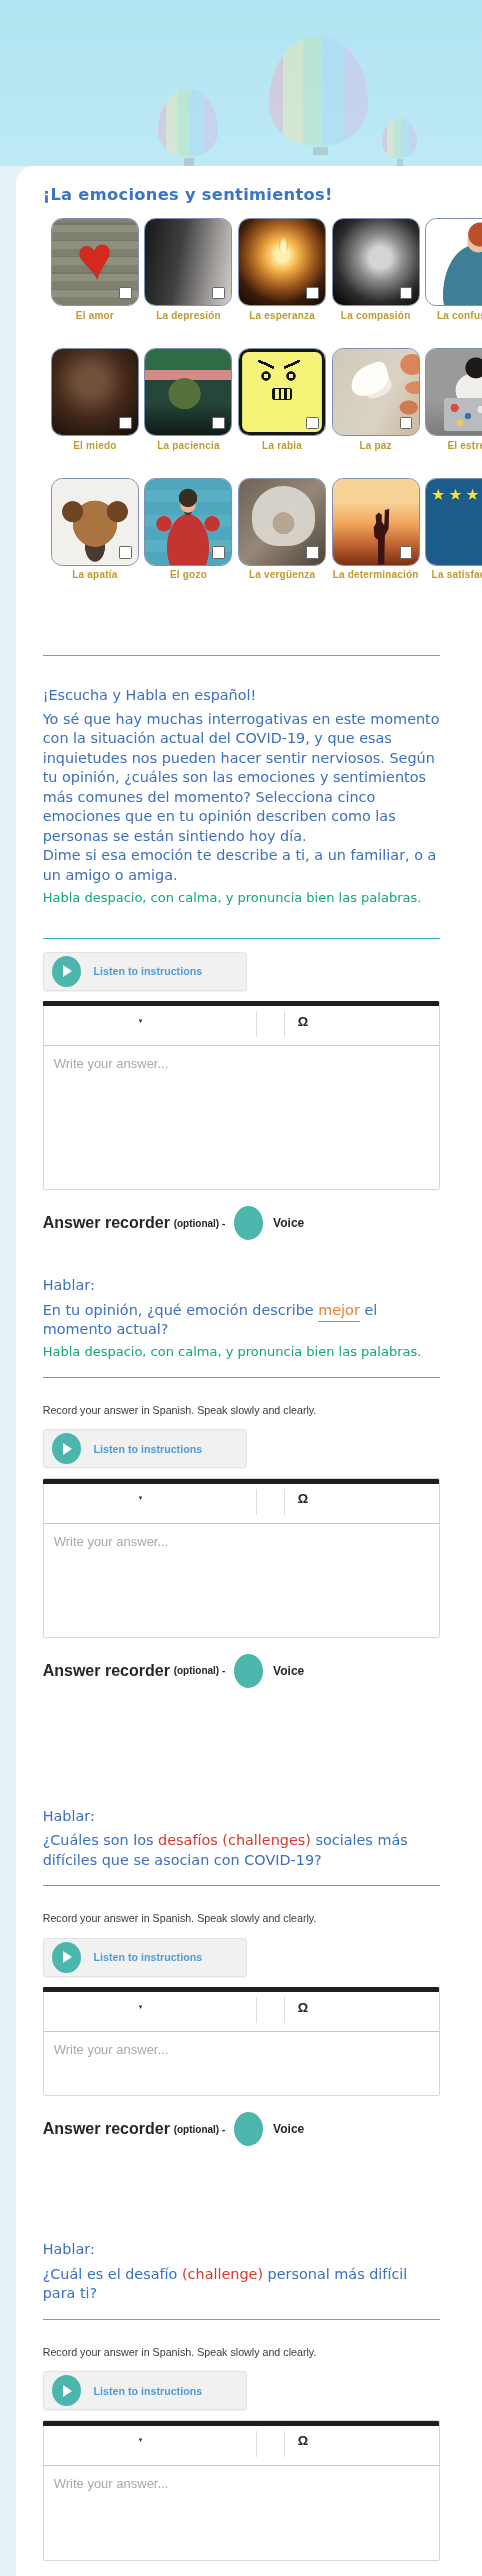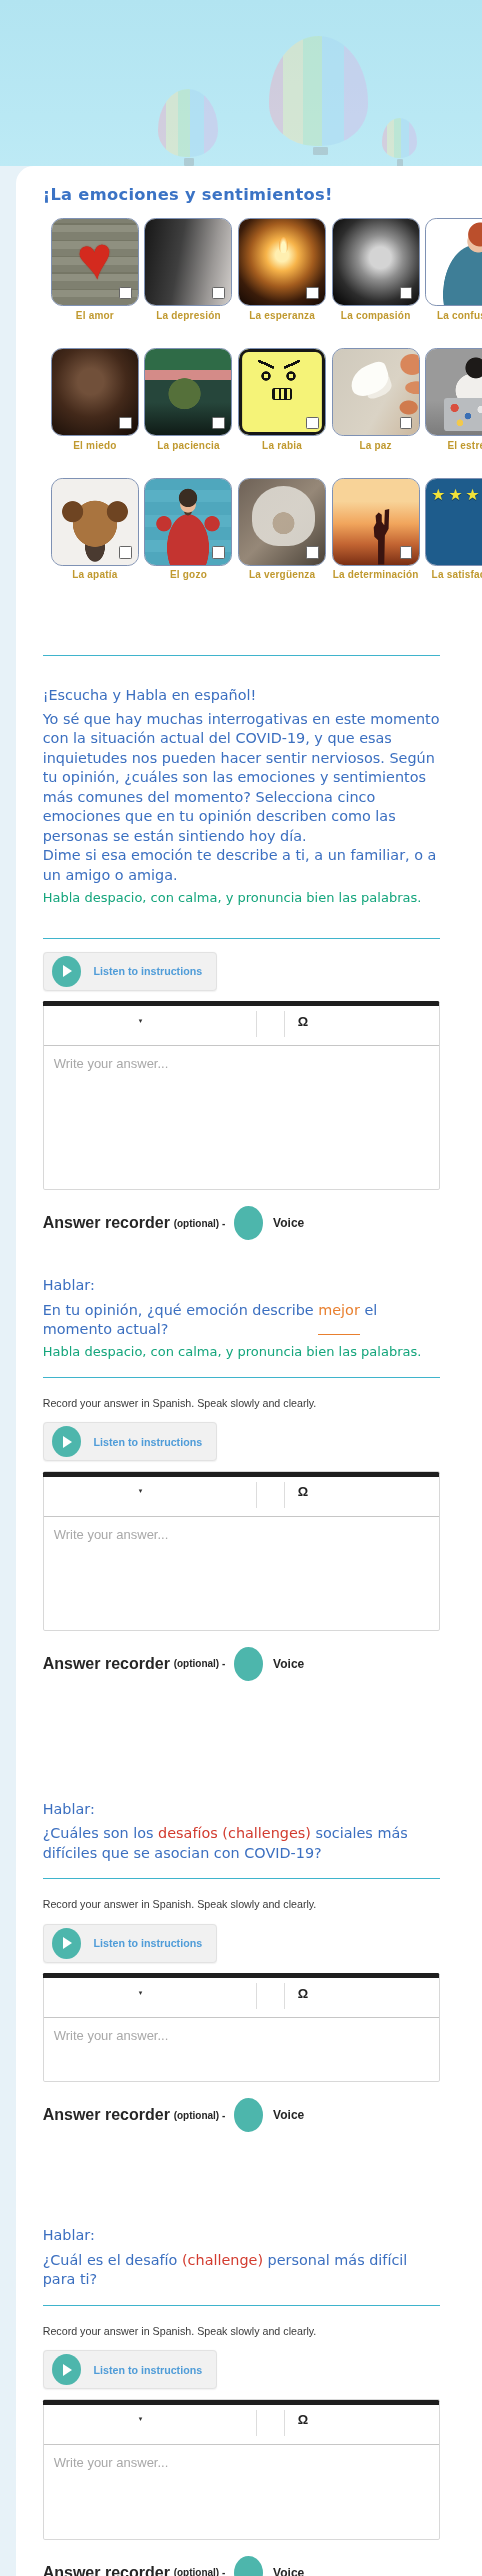--- a/index.html
+++ b/index.html
@@ -136,26 +136,26 @@
   .a-satisfaccion .glyph{left:5px; top:6.3px; color:#f2e23a; font-size:15.7px; letter-spacing:3.1px; white-space:nowrap; text-shadow:0 0.6px 0 #0e3a5c;}
   .a-satisfaccion::after{content:""; position:absolute; right:5px; bottom:-3.8px; width:29px; height:33px; background:
     radial-gradient(circle at 50% 18%,#2b2b2b 0 22%,transparent 23%),
     radial-gradient(circle at 50% 30%,#ecc0a2 0 18%,transparent 19%),
     radial-gradient(ellipse at 50% 80%,#9fd4e8 0 46%,transparent 47%);}
 
   
   .divider{height:0; border-top:1.3px solid #3fb4cc; width:397px;}
   .intro-head,.qtext,.hablar{color:#3b6fc0; font-size:14.4px; line-height:19.5px;}
   .qgreen{color:#14a57c; font-size:13px; line-height:19.5px;}
-  .hl-orange{color:#e87f2e; border-bottom:1.3px solid #e87f2e; padding-bottom:16px;}
+  .hl-orange{color:#e87f2e; border-bottom:1.3px solid #e87f2e; padding-bottom:3px;}
   .hl-red{color:#d23b2f;}
   .rec-instr{color:#3a3a3a; font-size:10.7px; line-height:15px; font-weight:500;}
 
   .player{
-    margin-top:12.6px; width:174px; height:39px; box-sizing:border-box;
+    margin-top:12.6px; width:204px; height:39px; box-sizing:border-box;
     background:#f1f1f1; border:0.6px solid #e2e2e2; border-radius:3.8px;
     display:flex; align-items:center; padding-left:8.2px; gap:12.6px;
     box-shadow:0 0.6px 1.3px rgba(0,0,0,.06);
   }
   .playbtn{width:29px; height:31px; background:#4db6ac; border-radius:50%; position:relative; flex:0 0 29px;}
   .playbtn::after{content:""; position:absolute; left:11.3px; top:9.4px;
     border-left:9.4px solid #ffffff; border-top:6.3px solid transparent; border-bottom:6.3px solid transparent;}
   .ltext{color:#4f9cd8; font-size:10.7px; font-weight:bold;}
 
   .editor{margin-top:10px; width:397px; box-sizing:border-box; border:0.6px solid #d8d8d8; border-radius:1.9px; background:#fff;}
@@ -178,21 +178,21 @@
   .rcircle{width:29px; height:34px; background:#4db6ac; border-radius:50%; margin:0 10px 0 8.8px;}
   .voice{font-size:12px; font-weight:800; color:#262626;}
 
   
   .m-grid-divider{margin-top:75px;}
   .m-intro{margin-top:30px;}
   .m-intro-body{margin-top:3.8px;}
   .m-green{margin-top:2.5px;}
   .m-div2{margin-top:31px;}
   .m-b2{margin-top:36px;} .m-b3{margin-top:119px;} .m-b4{margin-top:94px;}
-  .m-q{margin-top:5px;} .m-qdiv{margin-top:15px;} .m-instr{margin-top:18px;} .m-player{margin-top:11.3px;}
+  .m-q{margin-top:5px;} .m-qdiv{margin-top:15px;} .m-instr{margin-top:25px;} .m-player{margin-top:11.3px;}
 </style>
 </head>
 <body>
 
 <header class="banner">
   <div class="balloon balloon-big"></div>
   <div class="balloon balloon-small"></div>
   <div class="balloon balloon-tiny"></div>
 </header>
 

